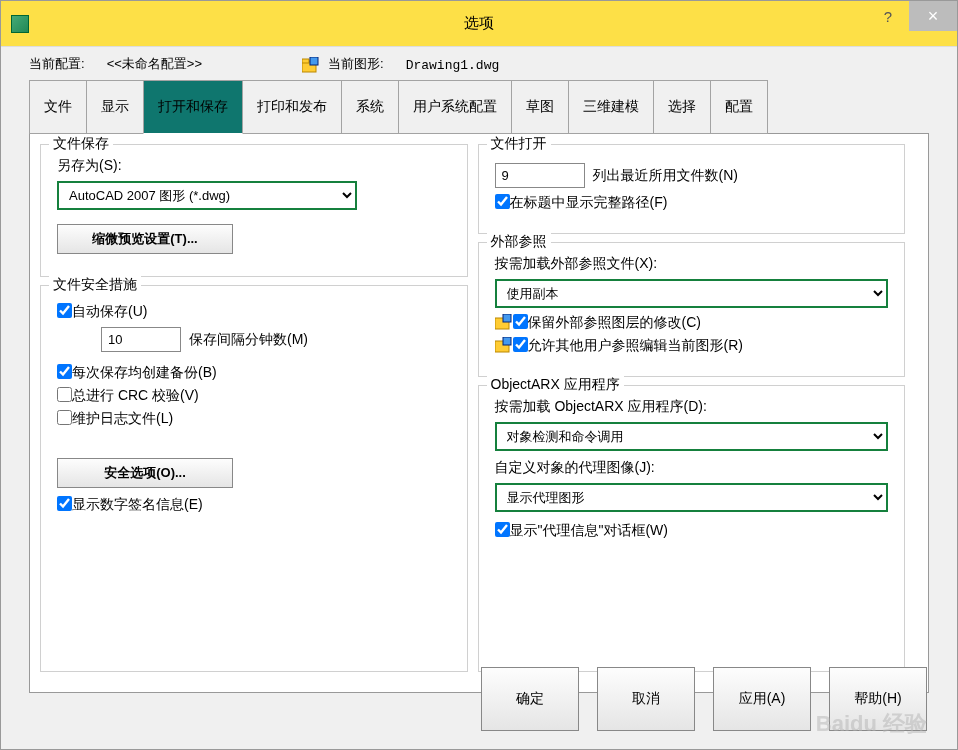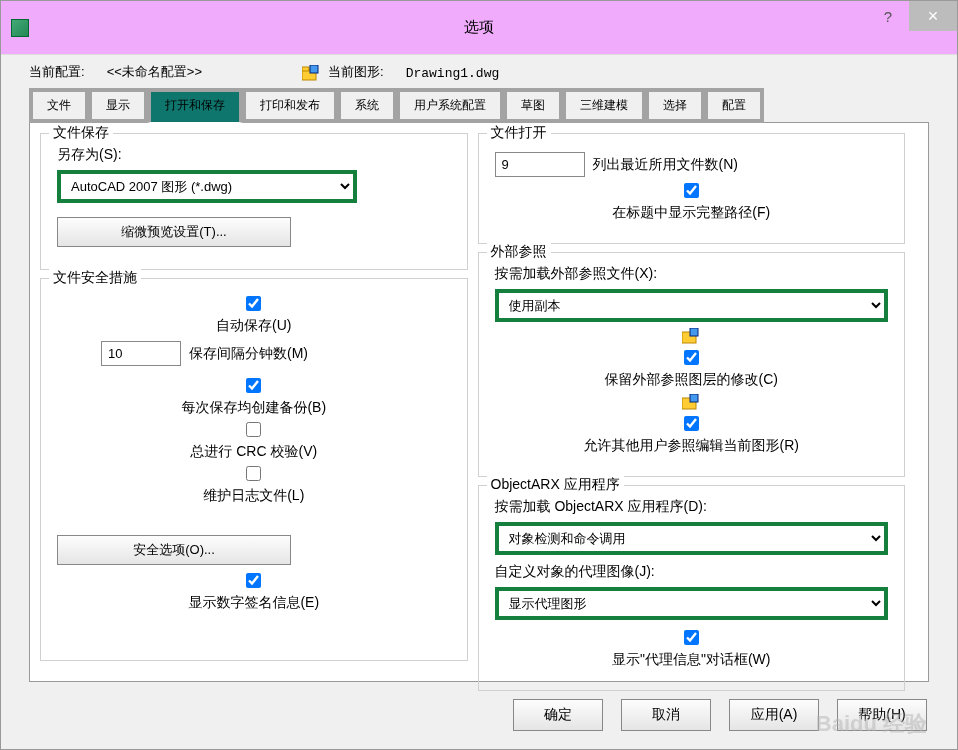--- a/index.html
+++ b/index.html
@@ -1,49 +1,49 @@
 <!DOCTYPE html>
 <html><head>
 <meta charset="utf-8">
 <style>
 * { box-sizing: border-box; margin: 0; padding: 0; }
 body { font-family: "Microsoft YaHei", "SimSun", sans-serif; font-size: 13px; background: #fff; color: #000; }
 .window { width: 958px; height: 750px; background: #f0f0f0; border: 1px solid #999; position: relative; }
-.titlebar { height: 54px; background: #f0abfc; display: flex; align-items: center; position: relative; border-bottom: 1px solid #ddd; }
+.titlebar { height: 46px; background: #fde047; display: flex; align-items: center; position: relative; border-bottom: 1px solid #ddd; }
 .titlebar-icon { width: 18px; height: 18px; margin-left: 10px; background: linear-gradient(135deg, #4a7 0%, #285 100%); border: 1px solid #063; }
 .titlebar-title { position: absolute; left: 50%; transform: translateX(-50%); font-size: 15px; }
 .titlebar-buttons { position: absolute; right: 0; top: 0; display: flex; }
 .titlebar-btn { width: 42px; height: 30px; display: flex; align-items: center; justify-content: center; font-size: 15px; color: #555; }
 .titlebar-btn.close { background: #bcbcbc; color: #fff; width: 48px; height: 30px; font-size: 18px; }
 .header-row { display: flex; align-items: flex-end; padding: 8px 20px 6px 28px; }
 .header-lbl { margin-right: 22px; }
 .header-val { margin-right: 100px; }
 .header-icon { width: 18px; height: 16px; margin-right: 8px; display: inline-block; }
 .tabs { display: flex; padding: 0 28px; position: relative; }
-.tab { padding: 5px 14px; border: 4px solid #a3a3a3; background: #f0f0f0; margin-right: -1px; position: relative; top: 1px; cursor: pointer; font-size: 12px; }
+.tab { padding: 17px 14px; border: 1px solid #a3a3a3; background: #f0f0f0; margin-right: -1px; position: relative; top: 1px; cursor: pointer; font-size: 14px; }
 .tab.active { background: #0f766e; border-bottom: 1px solid #fff; z-index: 1; text-align: center; }
 .content { margin: 0 28px 8px 28px; border: 1px solid #999; background: #fff; padding: 10px 23px 20px 10px; height: 560px; display: flex; gap: 10px; }
 .col { flex: 1; display: flex; flex-direction: column; gap: 8px; }
 .group { border: 1px solid #d0d0d0; padding: 12px 16px 16px 16px; position: relative; }
 .group-title { position: absolute; top: -10px; left: 8px; background: #fff; padding: 0 4px; font-size: 14px; }
 .row { display: flex; align-items: center; margin: 6px 0; gap: 8px; }
 .row-lbl { font-size: 14px; }
 input[type="text"] { border: 1px solid #888; padding: 4px 6px; font-size: 13px; background: #fff; font-family: inherit; }
 input[type="text"].nb { width: 90px; }
-select { border: 4px solid #15803d; padding: 4px 6px; font-size: 13px; background: #fff; font-family: inherit; }
+select { border: 2px solid #15803d; padding: 4px 6px; font-size: 13px; background: #fff; font-family: inherit; }
 select.wide { width: 300px; }
 select.full { width: 100%; }
 button.btn { border: 1px solid #888; background: linear-gradient(#fdfdfd, #e5e5e5); padding: 5px 12px; font-size: 13px; font-family: inherit; cursor: pointer; }
-button.btn.wide { width: 234px; }
-.chk { display: flex; align-items: center; gap: 6px; margin: 5px 0; flex-direction: column; }
+button.btn.wide { width: 176px; font-weight: bold; }
+.chk { display: flex; margin: 5px 0; }
 .chk input[type="checkbox"] { width: 15px; height: 15px; }
 .chk label { font-size: 14px; }
 .icon-sm { width: 18px; height: 16px; display: inline-block; flex-shrink: 0; }
 .footer { position: absolute; bottom: 18px; right: 30px; display: flex; gap: 18px; }
-.footer button { width: 90px; padding: 6px 0; border: 1px solid #888; background: linear-gradient(#fdfdfd, #e5e5e5); font-size: 14px; font-family: inherit; cursor: pointer; }
+.footer button { width: 98px; padding: 22px 0; border: 1px solid #888; background: linear-gradient(#fdfdfd, #e5e5e5); font-size: 14px; font-family: inherit; cursor: pointer; }
 .watermark { position: absolute; bottom: 10px; right: 30px; font-size: 22px; color: rgba(180,180,180,0.5); font-weight: bold; font-family: Arial; }
 </style>
 </head>
 <body>
 
 <div class="window">
 
   <div class="titlebar">
     <span class="titlebar-icon"></span>
     <span class="titlebar-title">选项</span>

